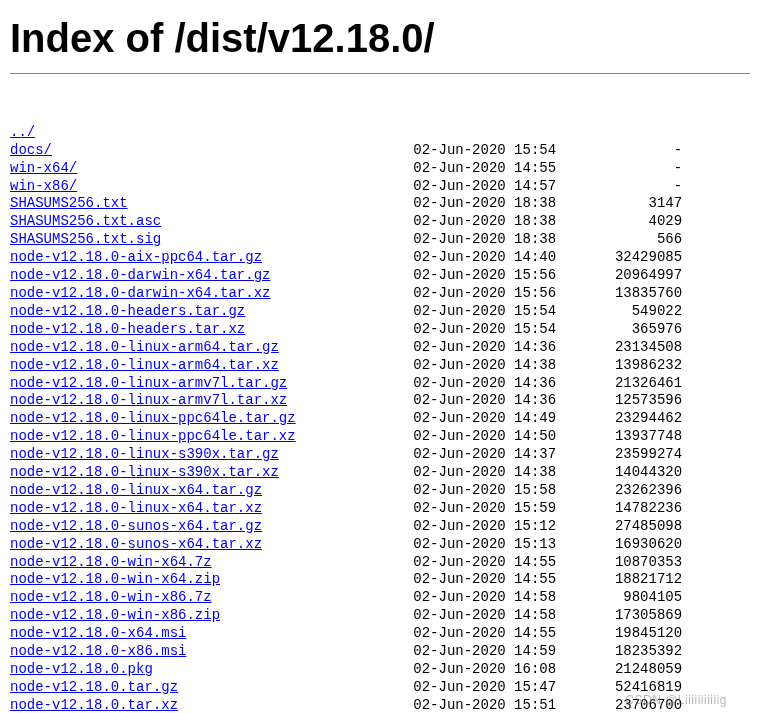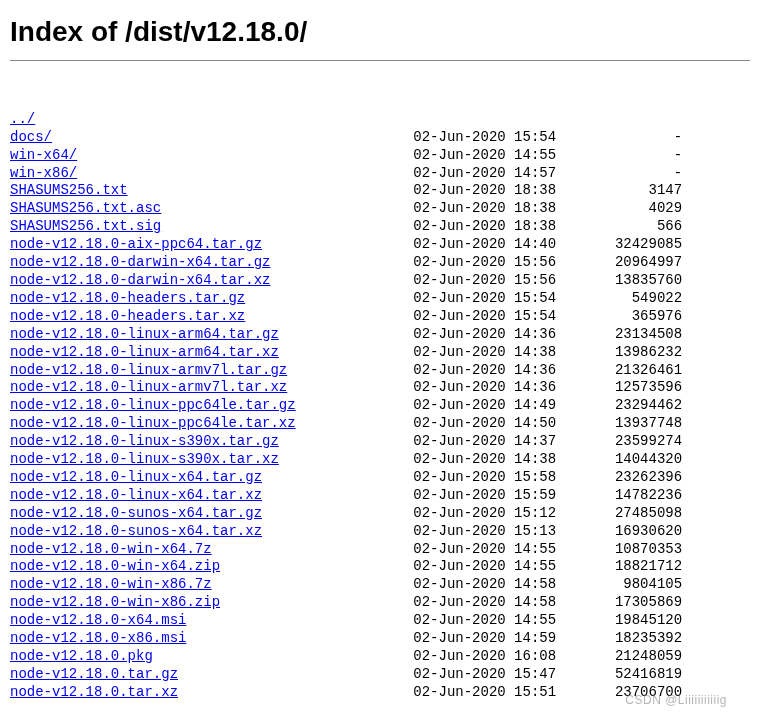--- a/index.html
+++ b/index.html
@@ -4,21 +4,21 @@
   <style>
     body {
       font-family: Arial, sans-serif;
       margin: 0;
       padding: 16px 10px;
       background: #fff;
       width: 760px;
       box-sizing: border-box;
     }
     h1 {
-      font-size: 28px;
+      font-size: 40px;
       font-weight: bold;
       margin: 0 0 12px 0;
       color: #000;
     }
     hr {
       border: none;
       border-top: 1px solid #888;
       margin: 8px 0 14px 0;
     }
     .listing {

